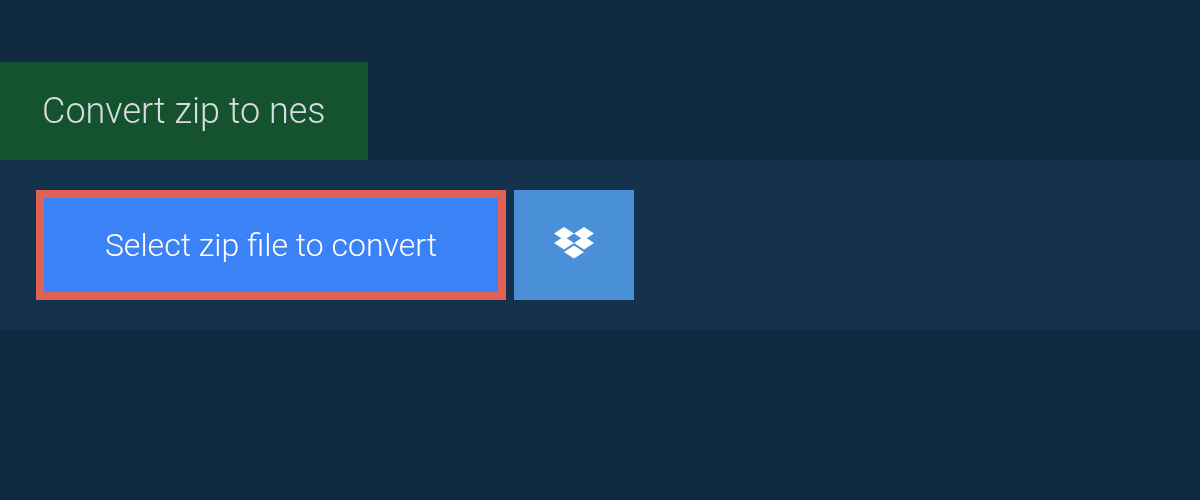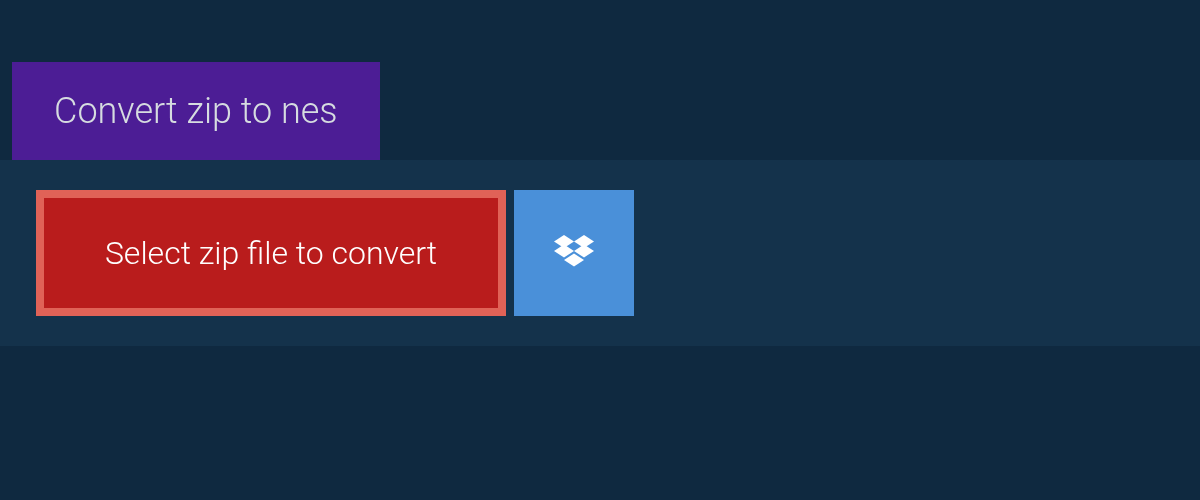--- a/index.html
+++ b/index.html
@@ -9,46 +9,46 @@
     }
     body {
       width: 1200px;
       height: 500px;
       background: #0f2940;
       font-family: -apple-system, BlinkMacSystemFont, "Segoe UI", Roboto, Helvetica, Arial, sans-serif;
       overflow: hidden;
     }
     .tab-container {
       display: inline-block;
-      background: #4c1d95;
+      background: #14532d;
       padding: 28px 42px;
       margin-top: 62px;
-      margin-left: 12px;
+      margin-left: 0;
     }
     .tab-title {
       color: #d6dce0;
       font-size: 36px;
       font-weight: 300;
     }
     .panel {
       background: #14324b;
       padding: 30px 36px;
       margin-top: 0;
     }
     .button-row {
       display: flex;
       gap: 8px;
     }
     .select-button {
-      background: #b91c1c;
+      background: #3b82f6;
       border: 8px solid #e06257;
       color: #ffffff;
       font-size: 32px;
       font-weight: 300;
-      padding: 36px 40px;
+      padding: 28px 40px;
       cursor: pointer;
       display: flex;
       align-items: flex-start;
       justify-content: center;
       min-width: 470px;
     }
     .dropbox-button {
       background: #4a90d9;
       color: #ffffff;
       cursor: pointer;

